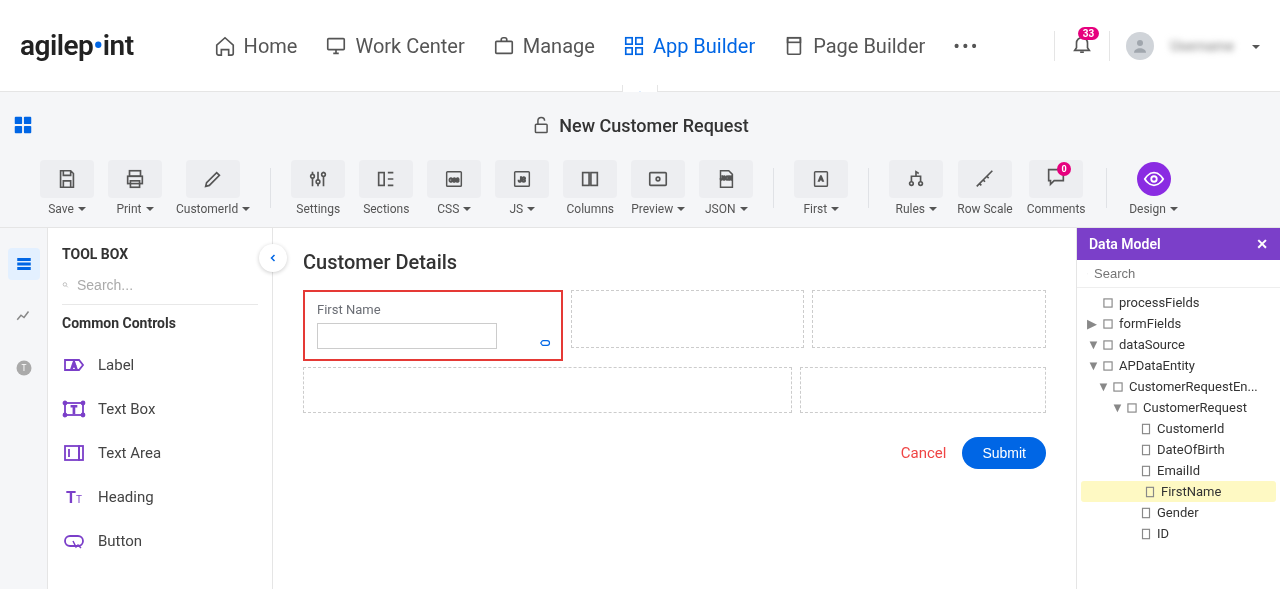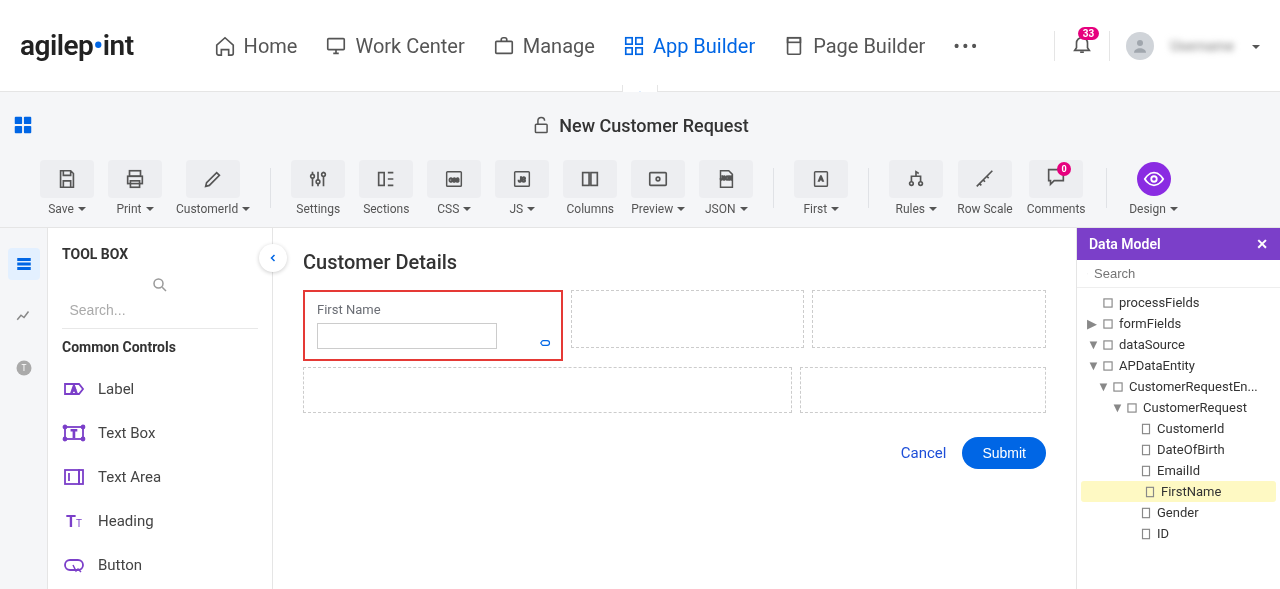--- a/index.html
+++ b/index.html
@@ -44,41 +44,41 @@
 .main { display: flex; height: calc(589px - 74px - 56px - 80px); position: relative; }
 
 
 .rail { width: 48px; background: #f5f6f8; display: flex; flex-direction: column; align-items: center; padding-top: 20px; gap: 20px; border-right: 1px solid #e5e5e5; }
 .rail-btn { width: 32px; height: 32px; border-radius: 4px; display: flex; align-items: center; justify-content: center; cursor: pointer; }
 .rail-btn.active { background: #e3f0ff; }
 
 
 .toolbox { width: 225px; background: #fff; border-right: 1px solid #e5e5e5; padding: 18px 14px; overflow-y: auto; }
 .toolbox-title { font-weight: 700; font-size: 14px; margin-bottom: 14px; }
-.search-row { display: flex; align-items: center; gap: 8px; margin-bottom: 10px; padding-bottom: 10px; border-bottom: 1px solid #e8e8e8; flex-direction: column; }
+.search-row { display: flex; align-items: center; gap: 8px; margin-bottom: 10px; padding-bottom: 10px; border-bottom: 1px solid #e8e8e8; }
 .search-row input { border: none; outline: none; font-size: 14px; flex: 1; color: #555; }
 .search-row input::placeholder { color: #aaa; }
 .group-title { font-weight: 700; font-size: 14px; margin-bottom: 12px; }
 .ctrl-item { display: flex; align-items: center; gap: 12px; padding: 10px 0; cursor: pointer; font-size: 15px; color: #444; }
 .ctrl-item svg { width: 24px; height: 24px; }
 
 
 .canvas { flex: 1; background: #fff; padding: 22px 30px; position: relative; }
 .section-title { font-size: 20px; font-weight: 500; margin-bottom: 16px; }
 .drop-row { display: flex; gap: 8px; }
 .drop-cell { flex: 1; height: 58px; border: 1px dashed #ccc; }
 .drop-cell.selected { border: 2px solid #e53935; position: relative; padding: 10px 12px; height: auto; }
 .field-label { font-size: 13px; color: #6b6e75; margin-bottom: 6px; }
 .field-input { width: 180px; height: 26px; border: 1px solid #ccc; }
 .field-bind-icon { position: absolute; bottom: 6px; right: 8px; color: #0066e5; }
 .drop-row2 { margin-top: 6px; display: flex; gap: 8px; }
 .drop-row2 .drop-cell { height: 46px; }
 .drop-row2 .drop-cell.wide { flex: 2; }
 .form-actions { display: flex; justify-content: flex-end; gap: 16px; margin-top: 24px; align-items: center; }
-.btn-cancel { color: #1d4ed8; cursor: pointer; font-size: 15px; }
+.btn-cancel { color: #ef4444; cursor: pointer; font-size: 15px; }
 .btn-submit { background: #0066e5; color: #fff; border: none; padding: 8px 20px; border-radius: 18px; font-size: 14px; font-weight: 500; cursor: pointer; }
 .collapse-handle { position: absolute; left: -14px; top: 16px; width: 28px; height: 28px; border-radius: 50%; background: #fff; box-shadow: 0 1px 4px rgba(0,0,0,0.2); display: flex; align-items: center; justify-content: center; cursor: pointer; color: #0066e5; font-weight: bold; }
 
 
 .datamodel { width: 204px; border-left: 1px solid #e5e5e5; background: #fff; display: flex; flex-direction: column; }
 .dm-header { background: #7b3fc9; color: #fff; padding: 8px 12px; font-weight: 600; display: flex; justify-content: space-between; align-items: center; }
 .dm-search { display: flex; align-items: center; gap: 6px; padding: 6px 10px; border-bottom: 1px solid #eee; }
 .dm-search input { border: none; outline: none; font-size: 13px; flex: 1; }
 .dm-tree { flex: 1; overflow-y: auto; padding: 4px 0; font-size: 13px; }
 .tree-node { display: flex; align-items: center; gap: 4px; padding: 3px 6px; cursor: pointer; white-space: nowrap; overflow: hidden; text-overflow: ellipsis; }

